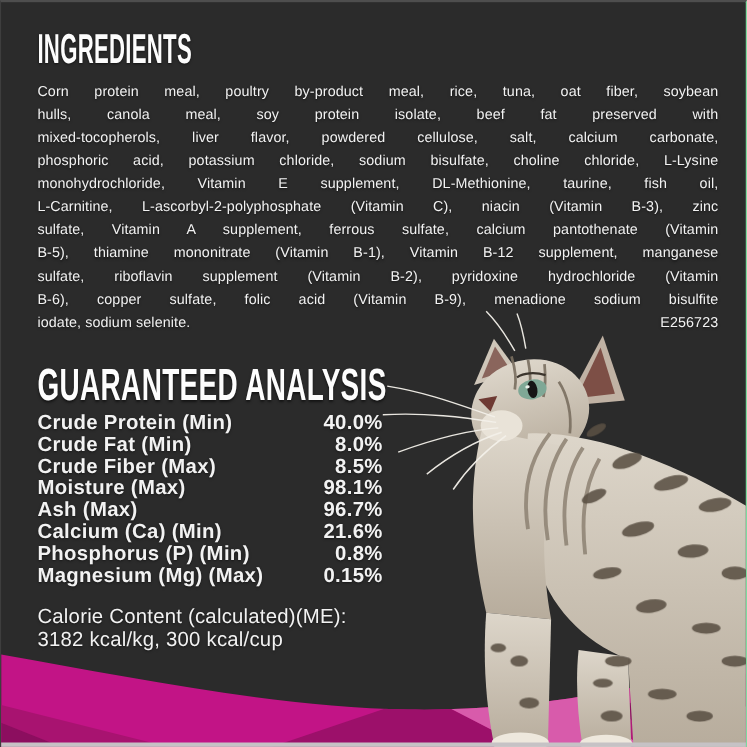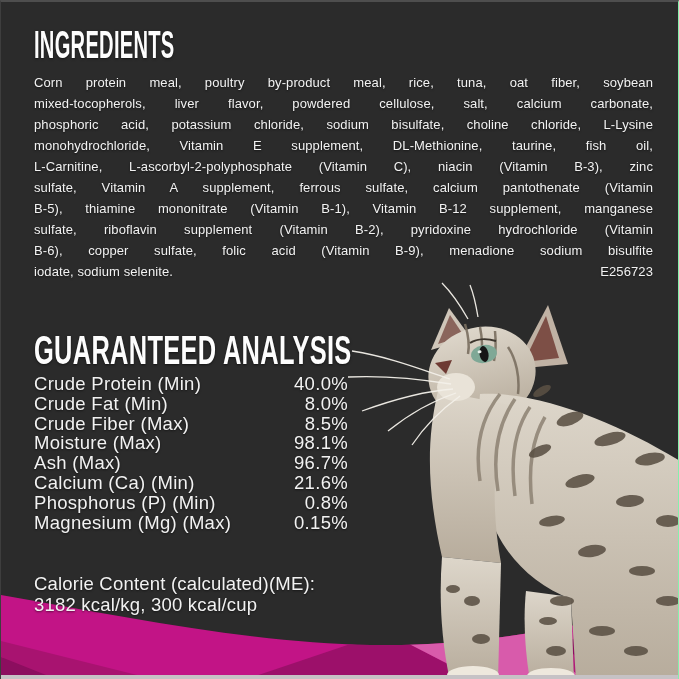--- a/index.html
+++ b/index.html
@@ -14,23 +14,23 @@
     transform-origin:left top;text-shadow:0 1px 3px rgba(0,0,0,.55);
   }
   #ing-title{top:24px;font-size:38px;line-height:38px;transform:scaleX(.53);letter-spacing:.5px;}
   #ga-title{top:328px;font-size:41px;line-height:41px;transform:scaleX(.62);letter-spacing:.5px;}
   .ing-par{position:absolute;left:33px;top:70px;width:619px;font-size:13px;letter-spacing:.1px;
     text-shadow:0 1px 2px rgba(0,0,0,.5);}
   .ing-line{height:21px;line-height:21px;text-align:justify;text-align-last:justify;white-space:nowrap;}
   .ing-last{height:21px;line-height:21px;display:flex;justify-content:space-between;}
   .ga-table{position:absolute;left:33px;top:372px;width:314px;font-size:18.5px;letter-spacing:.3px;
     text-shadow:0 1px 2px rgba(0,0,0,.5);}
-  .ga-row{display:flex;justify-content:space-between;line-height:19.8px;height:19.8px;}
+  .ga-row{display:flex;justify-content:space-between;line-height:19.8px;height:19.8px;font-weight:bold;}
   .cal{position:absolute;left:33px;top:547px;font-size:18.5px;line-height:21px;letter-spacing:.2px;
-    text-shadow:0 1px 2px rgba(0,0,0,.5);margin-top:24px;}
+    text-shadow:0 1px 2px rgba(0,0,0,.5);}
   #wave{position:absolute;left:0;top:579px;width:679px;height:100px;}
   #cat{position:absolute;left:379px;top:297px;width:300px;height:382px;overflow:visible;}
   .bottom-strip{position:absolute;left:0;bottom:0;width:679px;height:4px;background:#c6c2c5;z-index:30;}
 </style>
 </head>
 <body>
 
 <div class="page">
 
   <svg id="wave" viewBox="0 0 679 100" preserveAspectRatio="none">
@@ -132,20 +132,21 @@
       <path d="M80,97 C62,110 44,128 32,146"></path>
       <path d="M88,20 C80,6 72,-6 62,-16"></path>
       <path d="M98,18 C96,6 94,-4 90,-14"></path>
     </g>
   </svg>
 
   <div id="ing-title" class="hd">INGREDIENTS</div>
 
   <div class="ing-par">
     <div class="ing-line">Corn protein meal, poultry by-product meal, rice, tuna, oat fiber, soybean</div>
+    <div class="ing-line">hulls, canola meal, soy protein isolate, beef fat preserved with</div>
     <div class="ing-line">mixed-tocopherols, liver flavor, powdered cellulose, salt, calcium carbonate,</div>
     <div class="ing-line">phosphoric acid, potassium chloride, sodium bisulfate, choline chloride, L-Lysine</div>
     <div class="ing-line">monohydrochloride, Vitamin E supplement, DL-Methionine, taurine, fish oil,</div>
     <div class="ing-line">L-Carnitine, L-ascorbyl-2-polyphosphate (Vitamin C), niacin (Vitamin B-3), zinc</div>
     <div class="ing-line">sulfate, Vitamin A supplement, ferrous sulfate, calcium pantothenate (Vitamin</div>
     <div class="ing-line">B-5), thiamine mononitrate (Vitamin B-1), Vitamin B-12 supplement, manganese</div>
     <div class="ing-line">sulfate, riboflavin supplement (Vitamin B-2), pyridoxine hydrochloride (Vitamin</div>
     <div class="ing-line">B-6), copper sulfate, folic acid (Vitamin B-9), menadione sodium bisulfite</div>
     <div class="ing-last">
       <span>iodate, sodium selenite.</span>

